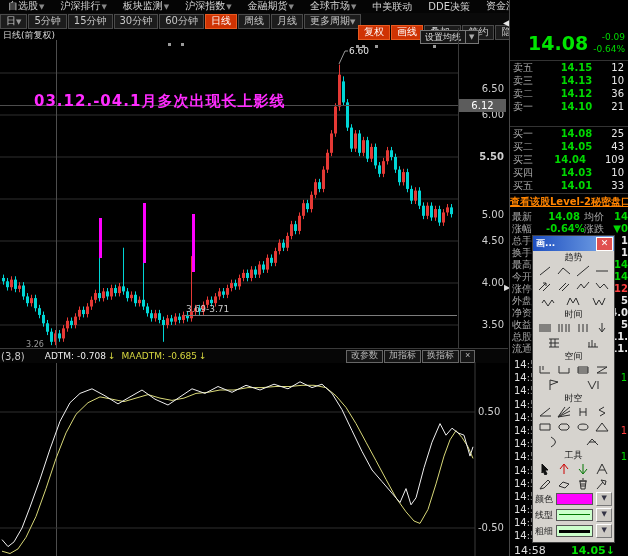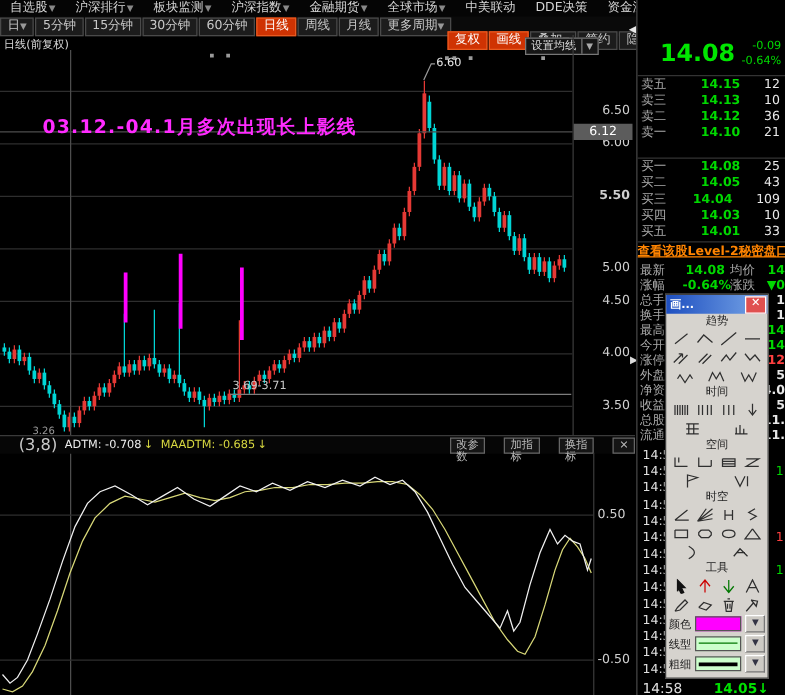--- a/index.html
+++ b/index.html
@@ -39,27 +39,27 @@
   #crosshair-h{position:absolute;left:0;top:105px;width:458px;height:1px;background:#4d4d4d;}
   #annotation{position:absolute;left:34px;top:92px;color:#ff2bff;font-size:15px;font-weight:bold;letter-spacing:1px;}
   #peak-label{position:absolute;left:349px;top:46px;color:#e8e8e8;font-size:9px;}
   #range-label{position:absolute;left:186px;top:304px;color:#c8c8c8;font-size:9px;}
   #range-line{position:absolute;left:184px;top:315px;width:273px;height:1px;background:#7d7d7d;}
   #low-label{position:absolute;left:26px;top:340px;color:#9a9a9a;font-size:8px;}
   #panel-collapse{position:absolute;left:504px;top:283px;color:#ddd;font-size:8px;}
   
   #ind-header{position:absolute;left:0;top:348px;width:508px;height:14px;border-top:1px solid #3a3a3a;
               display:flex;align-items:center;background:#060606;}
-  #ind-params{color:#c8c8c8;font-size:13px;margin-left:15px;}
-  #ind-adtm{color:#eee;font-size:9px;margin-left:6px;}
+  #ind-params{color:#c8c8c8;font-size:10px;margin-left:1px;}
+  #ind-adtm{color:#eee;font-size:9px;margin-left:20px;}
   #ind-maadtm{color:#d8d840;font-size:9px;margin-left:6px;}
   .ydown{color:#d8d840;font-size:9px;margin-left:2px;}
   #ind-tabs{position:absolute;left:345px;top:1px;display:flex;}
   .ind-tab{border:1px solid #666;background:#151515;color:#bbb;font-size:9px;line-height:10px;
-           padding:0 4px;margin-left:15px;height:11px;}
+           padding:0 4px;margin-left:1px;height:11px;font-family:Liberation Mono, monospace;}
   .itick{position:absolute;left:478px;width:28px;color:#cfcfcf;font-size:10px;}
   
   #panel{position:absolute;left:509px;top:0;width:119px;height:556px;background:#000;border-left:1px solid #474747;}
   #price-block{position:absolute;left:0;top:30px;width:119px;height:28px;}
   #last-price{position:absolute;left:18px;top:2px;color:#00e600;font-size:19px;font-weight:bold;}
   #chg{position:absolute;right:4px;top:2px;color:#00d800;font-size:9px;text-align:center;}
   #chgp{position:absolute;right:4px;top:14px;color:#00d800;font-size:9px;text-align:right;}
   #sell-rows{position:absolute;left:0;top:60px;width:119px;border-top:1px solid #333;}
   #buy-rows{position:absolute;left:0;top:126px;width:119px;border-top:1px solid #333;}
   .qrow{height:13px;line-height:13px;display:flex;font-size:10px;gap:19px;}

